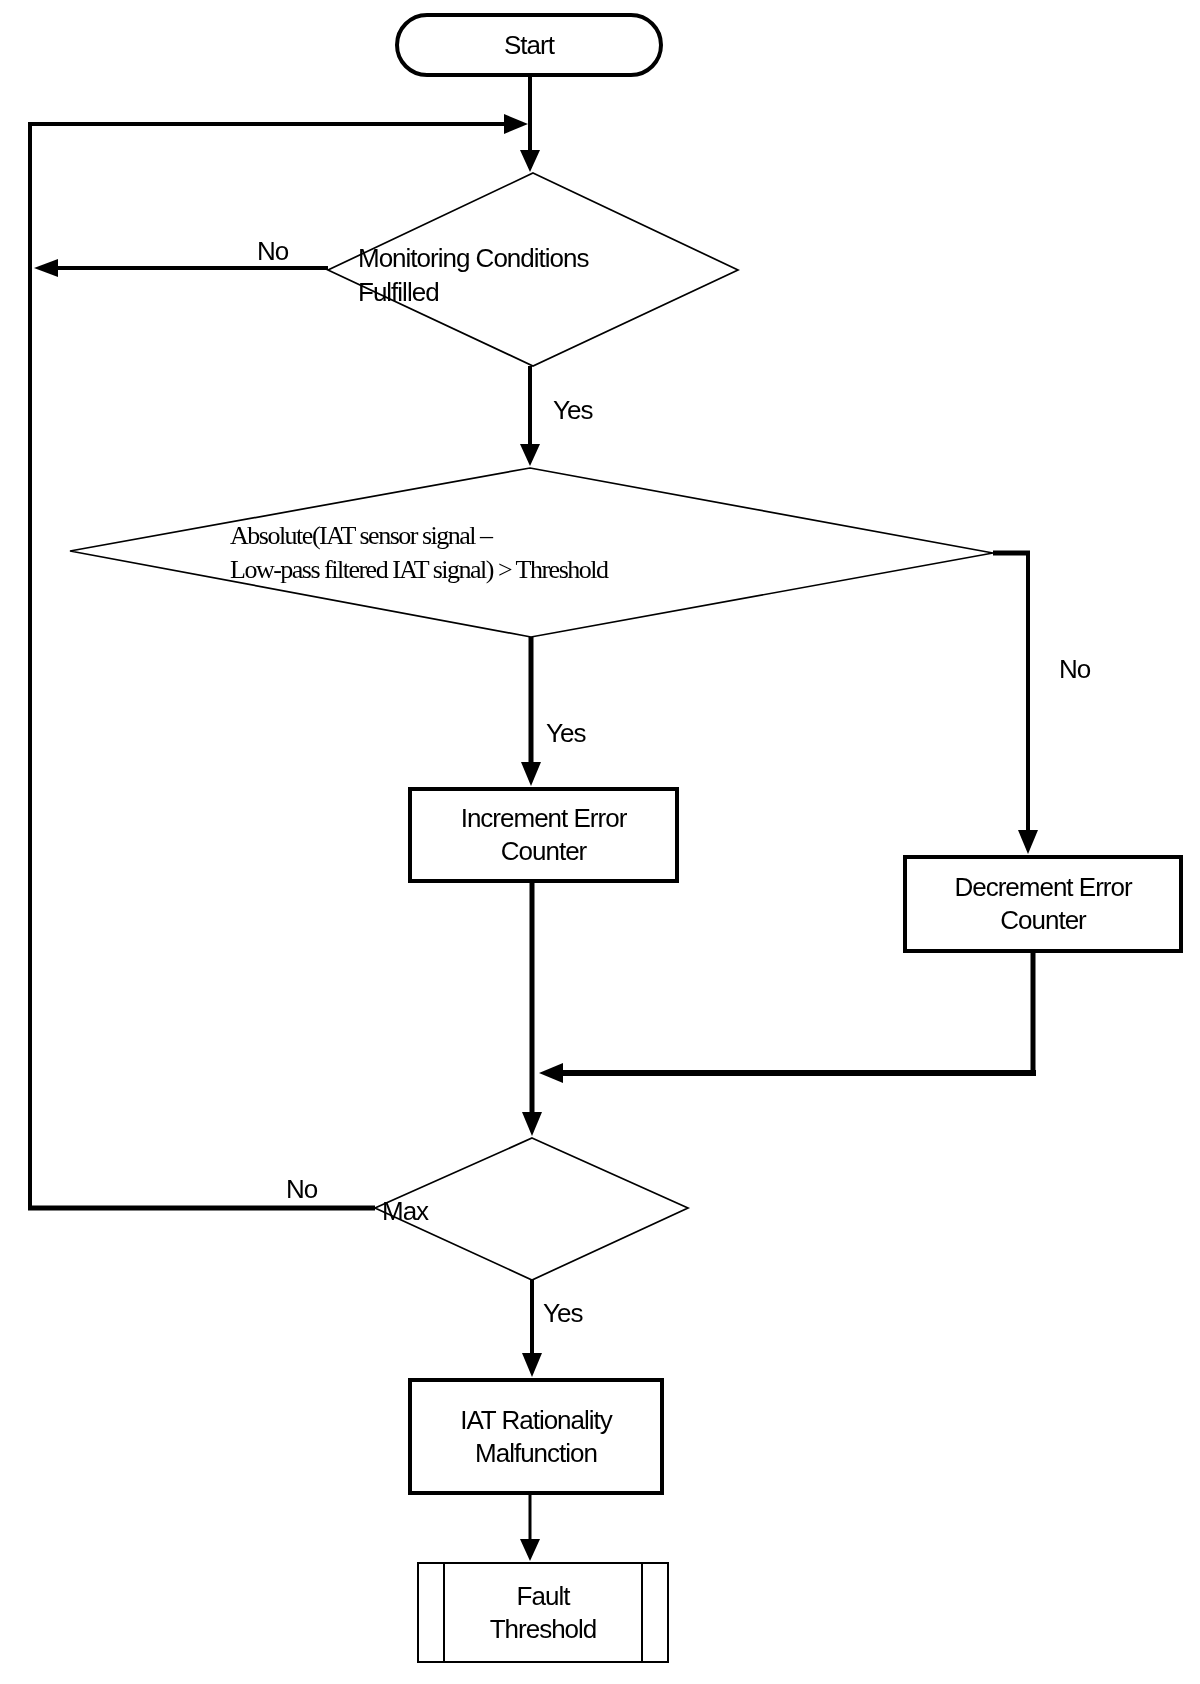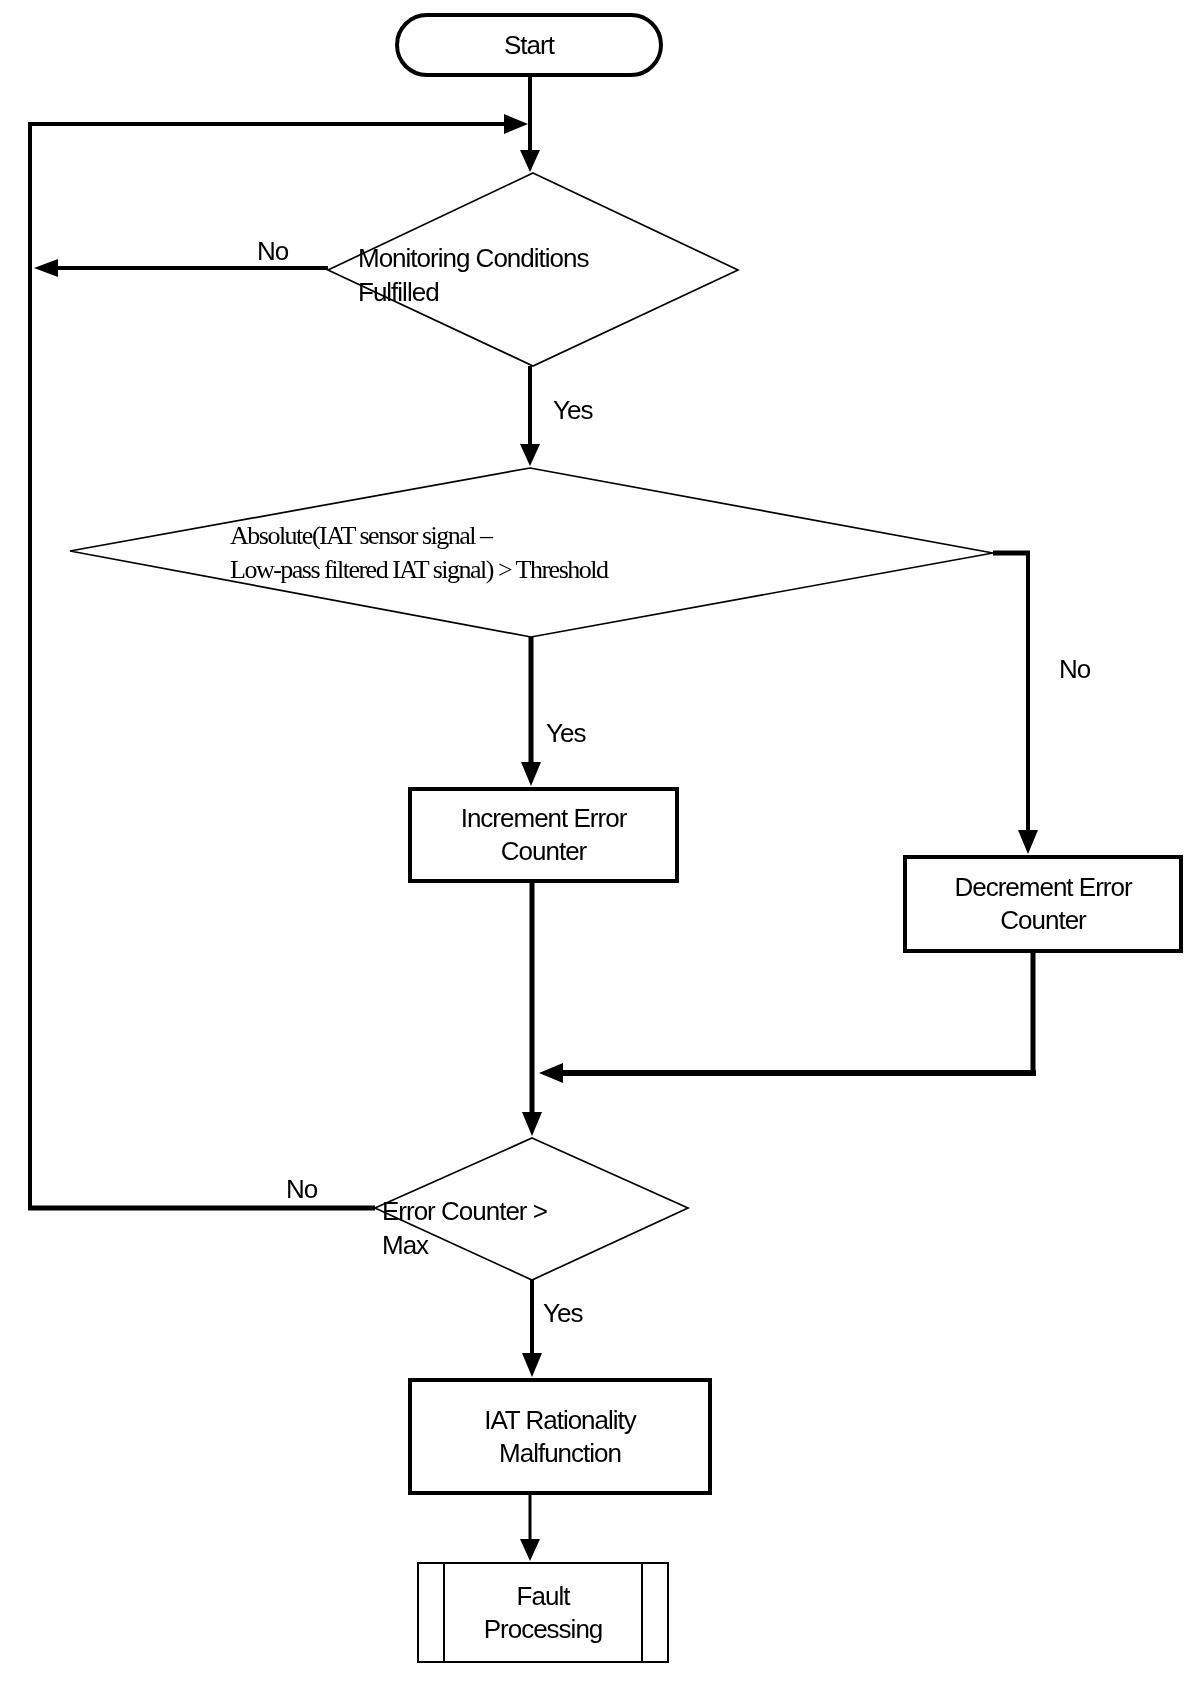--- a/index.html
+++ b/index.html
@@ -115,34 +115,33 @@
     <div>Increment Error</div>
     <div>Counter</div>
   </div>
 
   <div class="node process" style="left:892px; top:855px; width:280px; height:98px;">
     <div>Decrement Error</div>
     <div>Counter</div>
   </div>
 
   <div class="dtext" style="left:382px; top:1194px; width:300px;">
-    <div>Error Counter &gt;</div>
     <div>Max</div>
   </div>
 
-  <div class="node process" style="left:397px; top:1378px; width:304px; height:117px;">
+  <div class="node process" style="left:397px; top:1378px; width:256px; height:117px;">
     <div>IAT Rationality</div>
     <div>Malfunction</div>
   </div>
 
   <div class="node predefined" style="left:417px; top:1562px; width:252px; height:101px;">
     <div class="inner-line left"></div>
     <div class="inner-line right"></div>
     <div>Fault</div>
-    <div>Processing</div>
+    <div>Threshold</div>
   </div>
 
   <div class="elabel" style="left:257px; top:238px;">No</div>
   <div class="elabel" style="left:553px; top:397px;">Yes</div>
   <div class="elabel" style="left:546px; top:720px;">Yes</div>
   <div class="elabel" style="left:1059px; top:656px;">No</div>
   <div class="elabel" style="left:286px; top:1176px;">No</div>
   <div class="elabel" style="left:543px; top:1300px;">Yes</div>
 
 </div>

